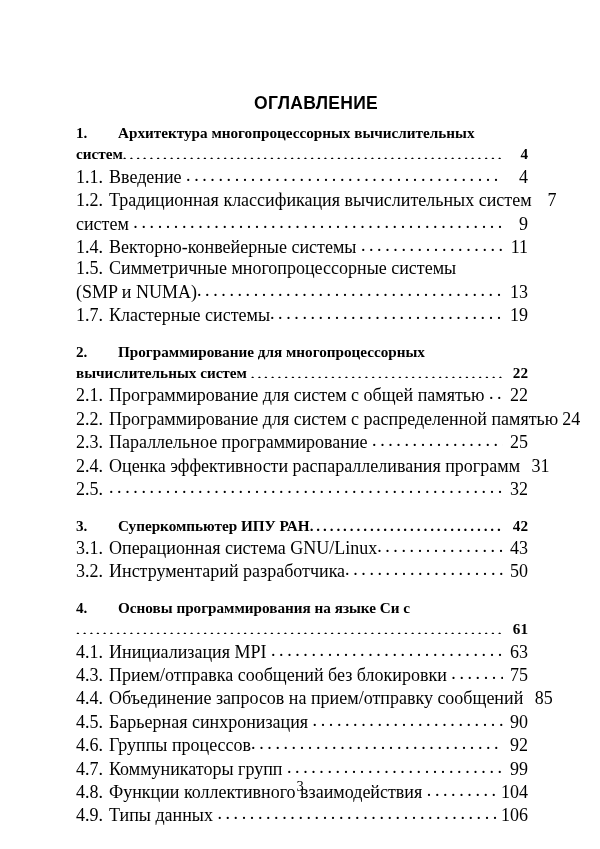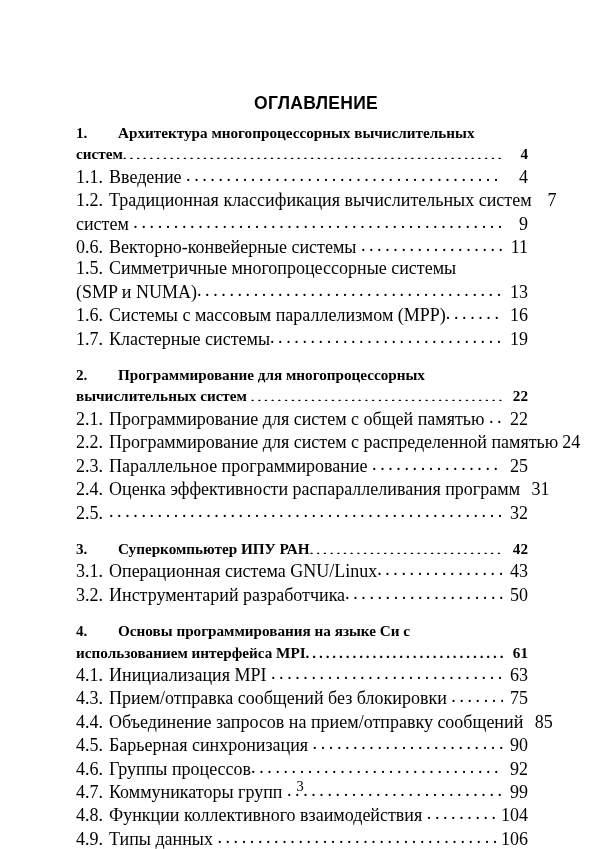--- a/index.html
+++ b/index.html
@@ -171,43 +171,35 @@
       </div>
       <div class="entry level2">
         <div class="contline">
           <span class="label">систем </span>
           <span class="dots"></span>
           <span class="pageno">9</span>
         </div>
       </div>
       <div class="entry level2">
         <div class="line">
-          <span class="num l2">0.6.</span>
+          <span class="num l2">1.4.</span>
           <span class="label">Векторно-конвейерные системы </span>
           <span class="dots"></span>
           <span class="pageno">11</span>
         </div>
       </div>
       <div class="entry level2">
         <div class="line">
           <span class="num l2">1.5.</span>
           <span class="label">Симметричные многопроцессорные системы</span>
         </div>
         <div class="contline">
           <span class="label">(SMP и NUMA)</span>
           <span class="dots"></span>
           <span class="pageno">13</span>
-        </div>
-      </div>
-      <div class="entry level2">
-        <div class="line">
-          <span class="num l2">1.6.</span>
-          <span class="label">Системы с массовым параллелизмом (MPP)</span>
-          <span class="dots"></span>
-          <span class="pageno">16</span>
         </div>
       </div>
       <div class="entry level2">
         <div class="line">
           <span class="num l2">1.7.</span>
           <span class="label">Кластерные системы</span>
           <span class="dots"></span>
           <span class="pageno">19</span>
         </div>
       </div>
@@ -284,21 +276,20 @@
           <span class="dots"></span>
           <span class="pageno">50</span>
         </div>
       </div>
       <div class="entry level1 gap-before">
         <div class="line">
           <span class="num l1">4.</span>
           <span class="label">Основы программирования на языке Си с</span>
         </div>
         <div class="contline">
-          <span class="label">использованием интерфейса MPI</span>
           <span class="dots"></span>
           <span class="pageno">61</span>
         </div>
       </div>
       <div class="entry level2">
         <div class="line">
           <span class="num l2">4.1.</span>
           <span class="label">Инициализация MPI </span>
           <span class="dots"></span>
           <span class="pageno">63</span>

